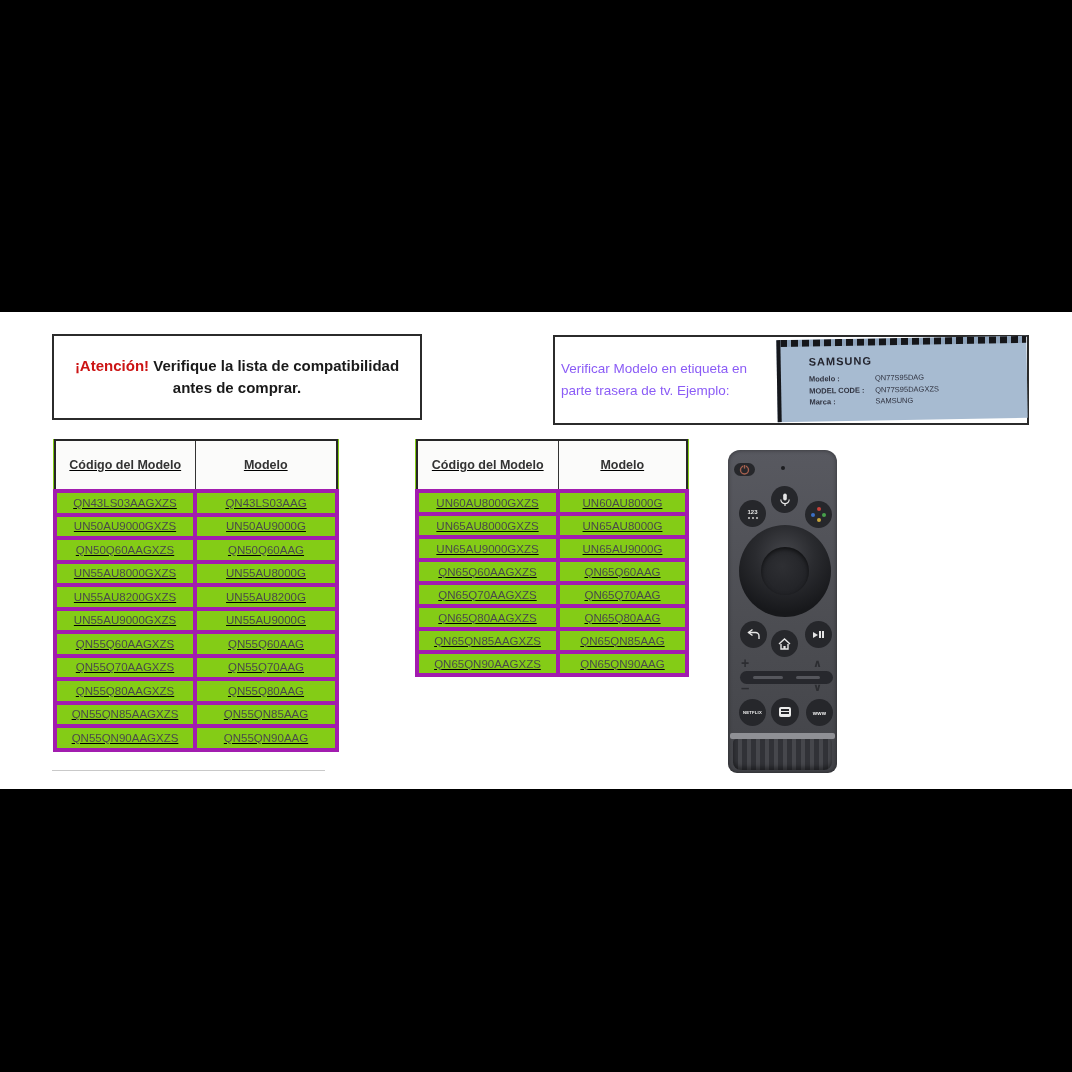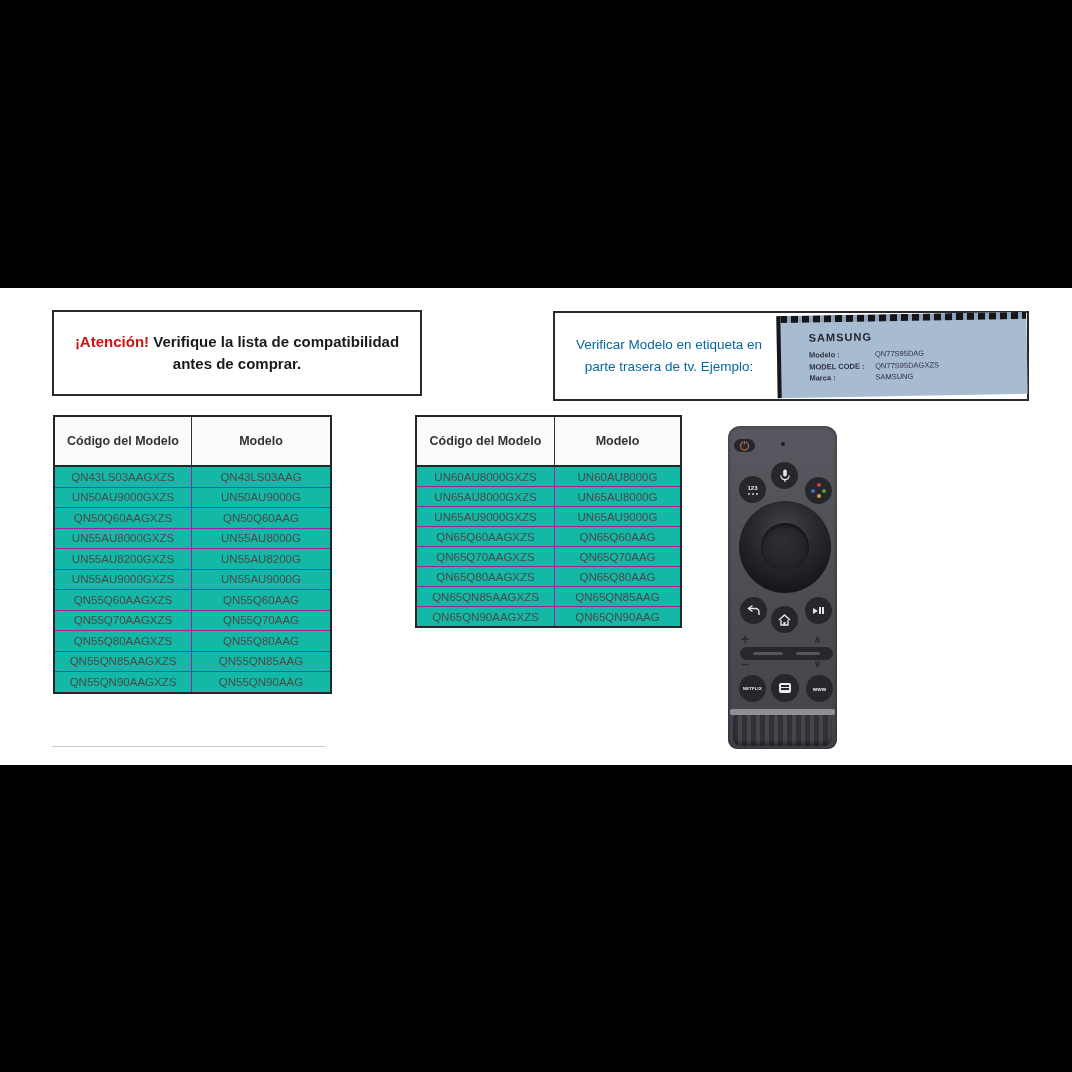--- a/index.html
+++ b/index.html
@@ -1,49 +1,49 @@
 <!DOCTYPE html>
 <html><head>
 <meta charset="utf-8">
 <style>
   html,body{margin:0;padding:0;background:#000;}
   #canvas{position:relative;width:1072px;height:1072px;background:#000;overflow:hidden;
           font-family:"Liberation Sans",sans-serif;}
-  #content{position:absolute;left:0;top:288px;width:1072px;height:477px;background:#fff;}
+  #content{position:absolute;left:0;top:312px;width:1072px;height:477px;background:#fff;}
 
   
   .attention-box{position:absolute;left:52px;top:22px;width:366px;height:82px;
     border:2px solid #2b2b2b;background:#fff;display:flex;flex-direction:column;
     align-items:center;justify-content:center;text-align:center;
     font-weight:bold;font-size:15px;color:#1a1a1a;line-height:1.5;}
   .attention-box .red{color:#cc1414;}
 
   
   .verify-box{position:absolute;left:553px;top:23px;width:472px;height:86px;
     border:2px solid #2b2b2b;background:#fff;}
   .verify-text{position:absolute;left:6px;top:0;width:216px;height:100%;
-    display:flex;flex-direction:column;justify-content:center;text-align:center;
-    font-size:13.5px;color:#0369a1;line-height:1.65;}
+    display:flex;flex-direction:column;justify-content:center;
+    font-size:13.5px;color:#8b5cf6;line-height:1.65;}
   .sticker{position:absolute;left:222px;top:1px;width:246px;height:82px;
     background:#a7bbd1;transform:rotate(-1deg);overflow:hidden;
     border-left:4px solid #15171c;}
   .sticker-teeth{position:absolute;left:0;top:0;width:100%;height:7px;
     background:repeating-linear-gradient(90deg,#15161a 0 7px,#8ea3bb 7px 11px);}
   .sticker-brand{position:absolute;left:28px;top:16px;font-size:11px;font-weight:bold;
     color:#23242e;letter-spacing:1px;}
   .sticker-rows{position:absolute;left:28px;top:34px;font-size:7.5px;color:#303340;line-height:1.55;}
   .sticker-rows .k{display:inline-block;min-width:62px;font-weight:bold;}
   .sticker-rows .v{display:inline-block;margin-left:4px;}
 
   
-  table.models{position:absolute;border-collapse:collapse;background:#14b8a6;
-    border:2px solid #262626;}
+  table.models{position:absolute;border-collapse:collapse;background:#84cc16;
+    border:2px solid #262626;text-decoration:underline;}
   table.models th{border:1px solid #333;border-bottom:2px solid #262626;
     height:46px;font-size:12.5px;font-weight:bold;color:#333;background:#fbfbfa;}
-  table.models td{border:1px solid #a21caf;height:19px;font-size:11.5px;color:#4a4a4a;
+  table.models td{border:4px solid #a21caf;height:19px;font-size:11.5px;color:#4a4a4a;
     text-align:center;padding:0 2px;white-space:nowrap;}
   #table-left{left:53px;top:127px;}
   #table-left th:first-child, #table-left td:first-child{width:132px;}
   #table-left th:last-child,  #table-left td:last-child{width:134px;}
   #table-left td{height:19.5px;}
   #table-right{left:415px;top:127px;}
   #table-right th:first-child, #table-right td:first-child{width:133px;}
   #table-right th:last-child,  #table-right td:last-child{width:121px;}
   .under-line{position:absolute;left:52px;top:458px;width:273px;height:1px;background:#c9c9c9;}
 

